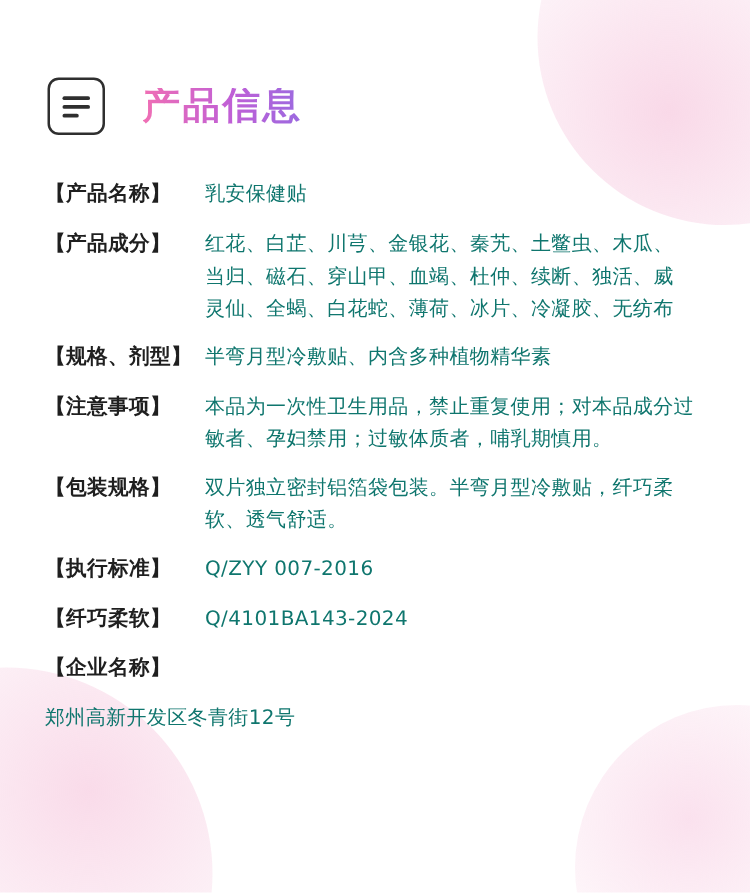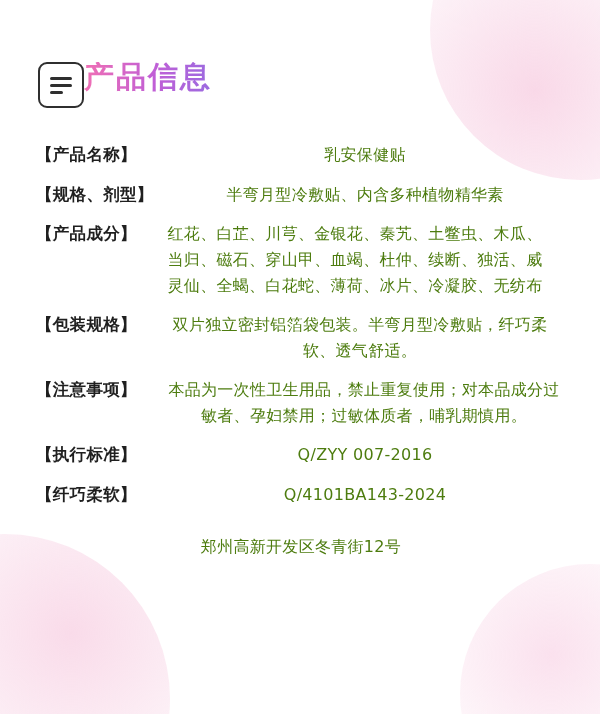--- a/index.html
+++ b/index.html
@@ -48,21 +48,22 @@
   .page {
     position: relative;
     z-index: 2;
     padding: 62px 34px 0 34px;
     box-sizing: border-box;
   }
 
   
   .header {
     display: flex;
-    gap: 0;
+    align-items: center;
+    gap: 30px;
     margin-bottom: 34px;
     padding-left: 4px;
     font-family: Liberation Serif, serif;
   }
   .header-icon {
     width: 46px;
     height: 46px;
     border: 2.5px solid #2f2f2f;
     border-radius: 9px;
     position: relative;
@@ -106,25 +107,24 @@
     width: 128px;
     font-size: 16.5px;
     font-weight: bold;
     color: #1f1f1f;
     line-height: 1.62;
     letter-spacing: 0.3px;
     white-space: nowrap;
   }
   .spec-value {
     font-size: 16px;
-    color: #4d7c0f;
+    color: #0f766e;
     line-height: 1.62;
     letter-spacing: 0.3px;
     flex: 1;
-    text-align: center;
   }
   .spec-value.wrap-ingredients {
     max-width: 382px;
   }
   .spec-value.wrap-note {
     max-width: 400px;
   }
   .spec-value.wrap-pack {
     max-width: 392px;
   }
@@ -148,50 +148,51 @@
   </div>
 
   <div class="spec-list">
 
     <div class="spec-row">
       <div class="spec-label">【产品名称】</div>
       <div class="spec-value">乳安保健贴</div>
     </div>
 
     <div class="spec-row">
+      <div class="spec-label">【产品成分】</div>
+      <div class="spec-value wrap-ingredients">红花、白芷、川芎、金银花、秦艽、土鳖虫、木瓜、当归、磁石、穿山甲、血竭、杜仲、续断、独活、威灵仙、全蝎、白花蛇、薄荷、冰片、冷凝胶、无纺布</div>
+    </div>
+
+    <div class="spec-row">
       <div class="spec-label">【规格、剂型】</div>
       <div class="spec-value">半弯月型冷敷贴、内含多种植物精华素</div>
     </div>
 
     <div class="spec-row">
-      <div class="spec-label">【产品成分】</div>
-      <div class="spec-value wrap-ingredients">红花、白芷、川芎、金银花、秦艽、土鳖虫、木瓜、当归、磁石、穿山甲、血竭、杜仲、续断、独活、威灵仙、全蝎、白花蛇、薄荷、冰片、冷凝胶、无纺布</div>
+      <div class="spec-label">【注意事项】</div>
+      <div class="spec-value wrap-note">本品为一次性卫生用品，禁止重复使用；对本品成分过敏者、孕妇禁用；过敏体质者，哺乳期慎用。</div>
     </div>
 
     <div class="spec-row">
       <div class="spec-label">【包装规格】</div>
       <div class="spec-value wrap-pack">双片独立密封铝箔袋包装。半弯月型冷敷贴，纤巧柔软、透气舒适。</div>
-    </div>
-
-    <div class="spec-row">
-      <div class="spec-label">【注意事项】</div>
-      <div class="spec-value wrap-note">本品为一次性卫生用品，禁止重复使用；对本品成分过敏者、孕妇禁用；过敏体质者，哺乳期慎用。</div>
     </div>
 
     <div class="spec-row">
       <div class="spec-label">【执行标准】</div>
       <div class="spec-value">Q/ZYY 007-2016</div>
     </div>
 
     <div class="spec-row">
       <div class="spec-label">【纤巧柔软】</div>
       <div class="spec-value">Q/4101BA143-2024</div>
     </div>
 
     <div class="spec-row">
+      <div class="spec-label">【企业名称】</div>
     </div>
 
     <div class="spec-row">
       <div class="spec-value">郑州高新开发区冬青街12号</div>
     </div>
 
   </div>
 </div>
 
 </body></html>

